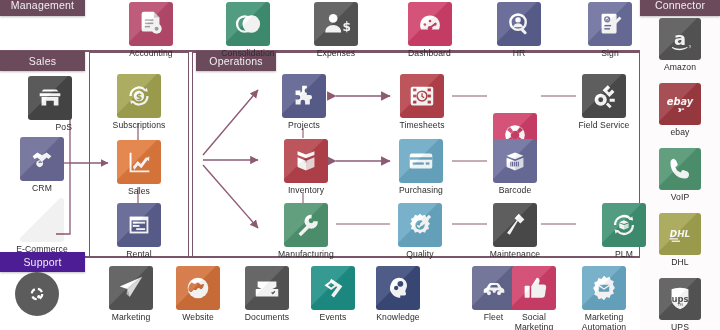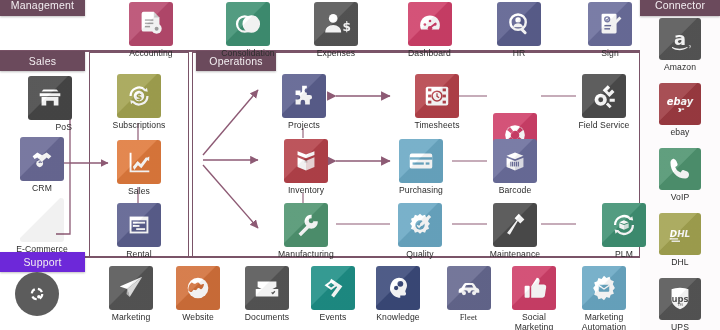--- a/index.html
+++ b/index.html
@@ -81,21 +81,21 @@
 
 <div class="hdr" style="left: 0px; top: -6px; width: 85px; height: 22px; background: rgb(107, 74, 92);">
   <span>Management</span>
 </div>
 <div class="hdr" style="left: 0px; top: 51px; width: 85px; height: 20px; background: rgb(107, 74, 92);">
   <span>Sales</span>
 </div>
 <div class="hdr" style="left: 196px; top: 51px; width: 80px; height: 20px; background: rgb(107, 74, 92);">
   <span>Operations</span>
 </div>
-<div class="hdr" style="left: 0px; top: 252px; width: 85px; height: 20px; background: #6d28d9;">
+<div class="hdr" style="left: 0px; top: 252px; width: 85px; height: 20px; background: #4c1d95;">
   <span>Support</span>
 </div>
 <div class="hdr" style="left: 640px; top: -6px; width: 80px; height: 22px; background: rgb(107, 74, 92);">
   <span>Connector</span>
 </div>
 
 <div class="tile" style="left:126px;top:2px;width:50px;">
   <div class="sq" style="background: rgb(184, 74, 110);">
     <svg viewBox="0 0 32 32">
         <path fill="#fff" d="M8 3h11l6 6v13a2 2 0 0 1-2 2H8a2 2 0 0 1-2-2V5a2 2 0 0 1 2-2z"></path>
@@ -249,21 +249,21 @@
 
 <div class="tile" style="left:280px;top:74px;width:48px;">
   <div class="sq" style="background: rgb(91, 95, 142);">
     <svg viewBox="0 0 32 32">
         <path fill="#fff" d="M14 5h5v2.6a2.4 2.4 0 1 0 0 4.8V15h3.2a2.4 2.4 0 1 1 0 4.8V25h-5v-2.6a2.4 2.4 0 1 0-4.8 0V25H7v-5.2h2.6a2.4 2.4 0 1 0 0-4.8H7v-5h5.2v2.6A2.4 2.4 0 0 0 14 9.8z"></path>
       </svg>
     <div class="shadow"></div>
   </div>
   <div class="lbl">Projects</div>
 </div>
-<div class="tile" style="left:408px;top:74px;width:58px;">
+<div class="tile" style="left:393px;top:74px;width:58px;">
   <div class="sq" style="background: rgb(181, 66, 74);">
     <svg viewBox="0 0 32 32">
         <rect x="4" y="6" width="24" height="20" rx="2" fill="#fff"></rect>
         <rect x="6.5" y="8" width="3.5" height="3" fill="#b5424a"></rect>
         <rect x="6.5" y="14.5" width="3.5" height="3" fill="#b5424a"></rect>
         <rect x="6.5" y="21" width="3.5" height="3" fill="#b5424a"></rect>
         <rect x="22" y="8" width="3.5" height="3" fill="#b5424a"></rect>
         <rect x="22" y="14.5" width="3.5" height="3" fill="#b5424a"></rect>
         <rect x="22" y="21" width="3.5" height="3" fill="#b5424a"></rect>
         <circle cx="16" cy="16" r="6" fill="#b5424a"></circle>
@@ -444,21 +444,21 @@
   <div class="sq" style="background: rgb(59, 74, 122);">
     <svg viewBox="0 0 32 32">
         <path fill="#fff" d="M17 5c5 0 8.6 3.6 8.6 8.2 0 3-1.8 4.4-1.8 6.3 0 1.2.8 1.6.8 2.6 0 1.3-1.2 2-2.6 2h-3.6v2.4c-4.4 0-8.8-3-10.4-7C6.2 14.6 9.4 5 17 5z"></path>
         <circle cx="18.5" cy="11.5" r="3.1" fill="#3b4a7a"></circle>
         <circle cx="14" cy="16" r="2.3" fill="#3b4a7a"></circle>
       </svg>
     <div class="shadow"></div>
   </div>
   <div class="lbl">Knowledge</div>
 </div>
-<div class="tile" style="left:441px;top:266px;width:55px;font-family:Liberation Serif, serif;">
+<div class="tile" style="left:466px;top:266px;width:55px;">
   <div class="sq" style="background: rgb(101, 104, 143);">
     <svg viewBox="0 0 32 32">
         <path fill="#fff" d="M5 19c0-2 1.4-3 3-3.4l2.4-3.6c.6-1 1.6-1.4 2.8-1.4h5.6c1.2 0 2.2.4 2.8 1.4L24 15.6c1.6.4 3 1.4 3 3.4v2h-4.4a2.6 2.6 0 0 0-5.2 0h-2.4a2.6 2.6 0 0 0-5.2 0H5z"></path>
         <circle cx="10.6" cy="21.4" r="2.2" fill="#fff"></circle>
         <circle cx="21.4" cy="21.4" r="2.2" fill="#fff"></circle>
         <path fill="#65688f" d="M11.4 15.4l1.6-2.6h6l1.6 2.6z"></path>
       </svg>
     <div class="shadow"></div>
   </div>
   <div class="lbl">Fleet</div>

